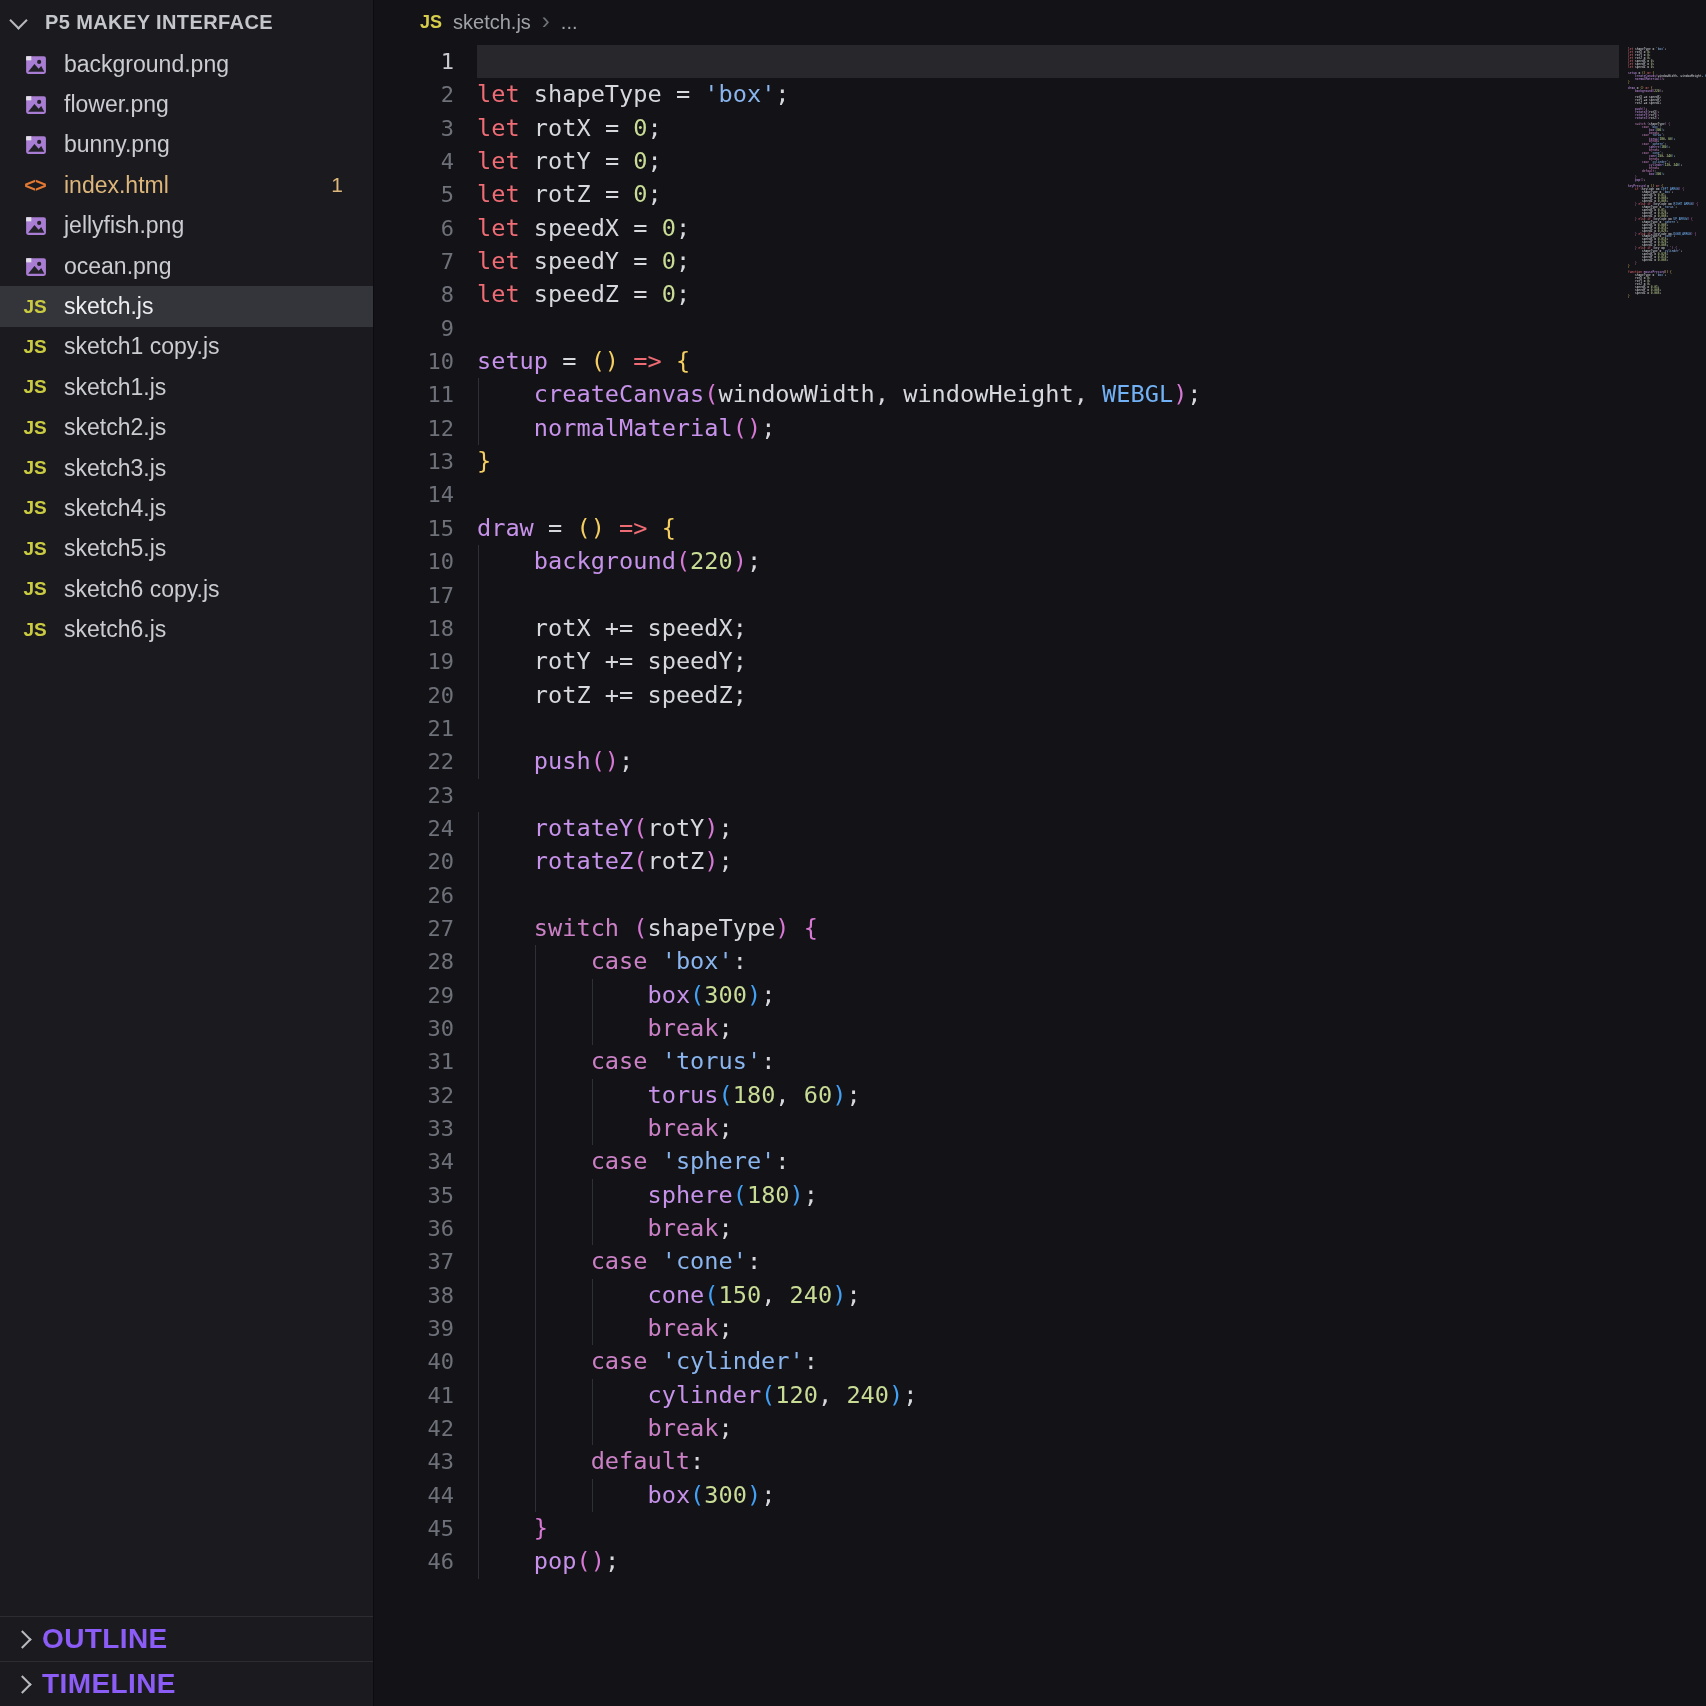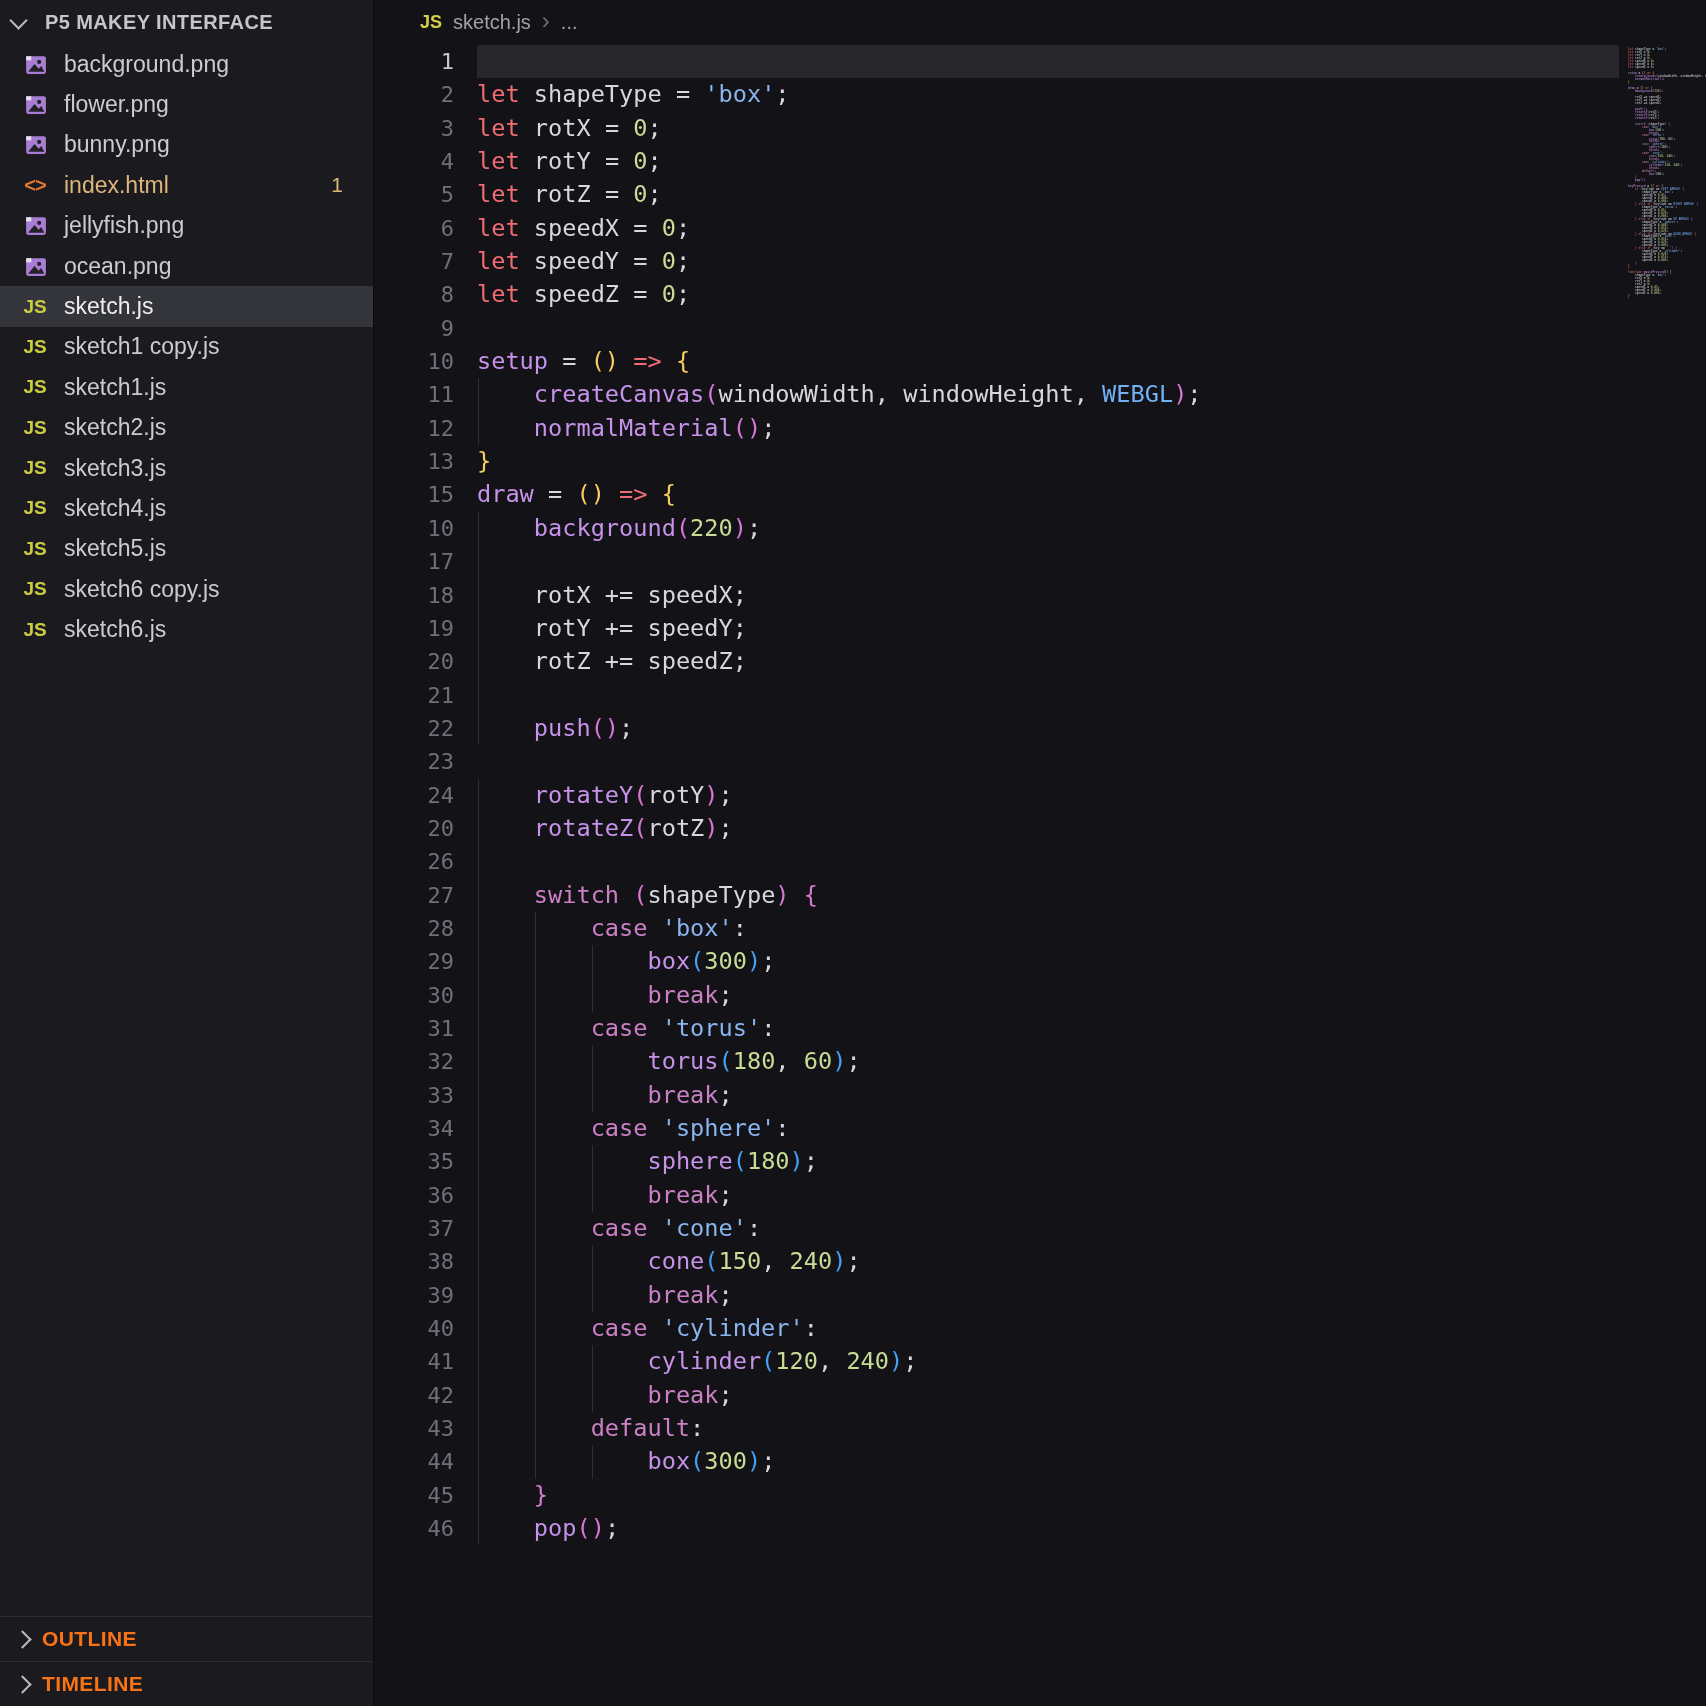--- a/index.html
+++ b/index.html
@@ -19,21 +19,21 @@
   .frow{height:40.4px;display:flex;align-items:center;gap:15px;padding-left:21px;
         font-size:23px;color:#cbccd1;cursor:pointer;}
   .frow.selected{background:#34343b;color:#ecedef;}
   .frow.modified{color:#dcb67a;}
   .frow .badge{margin-left:auto;margin-right:30px;color:#dcb67a;font-size:21px;}
   .ficon{width:28px;height:28px;flex:none;display:flex;align-items:center;justify-content:center;}
   .ficon.js-text{color:#cbcb41;font-weight:bold;font-size:19px;font-family:"Liberation Sans",sans-serif;}
   .ficon.html-text{color:#e37933;font-weight:bold;font-size:20px;letter-spacing:-1px;}
   .sb-bottom{margin-top:auto;}
   .sb-panel{height:44px;border-top:1px solid #2c2c31;display:flex;align-items:center;gap:13px;
-            padding-left:16px;color:#f97316;font-weight:bold;font-size:21px;letter-spacing:.4px;cursor:pointer;}
+            padding-left:16px;color:#8b5cf6;font-weight:bold;font-size:28px;letter-spacing:.4px;cursor:pointer;}
 
   
   .editor{flex:1;position:relative;background:#131317;overflow:hidden;}
   .breadcrumb{height:45px;display:flex;align-items:center;gap:11px;padding-left:46px;
               font-size:20px;color:#9fa2a8;}
   .bc-js{color:#d6ce4b;font-weight:bold;font-size:18px;}
   .bc-sep{color:#6d7076;font-size:24px;margin-top:-4px;}
   .lines{position:absolute;top:45px;left:0;right:79px;}
   .line{display:flex;height:33.35px;line-height:33.35px;}
   .ln{width:80px;text-align:right;color:#6e717a;flex:none;
@@ -235,20 +235,24 @@
         </div>
         <div class="line">
           <div class="ln">12</div>
           <div class="code"><span class="guide" style="left: 1px;"></span><span class="tk-pn">    </span><span class="tk-fn">normalMaterial</span><span class="tk-b2">()</span><span class="tk-pn">;</span></div>
         </div>
         <div class="line">
           <div class="ln">13</div>
           <div class="code"><span class="tk-b1">}</span></div>
         </div>
         <div class="line">
+          <div class="ln">14</div>
+          <div class="code"></div>
+        </div>
+        <div class="line">
           <div class="ln">15</div>
           <div class="code"><span class="tk-fn">draw</span><span class="tk-pn"> = </span><span class="tk-b1">()</span><span class="tk-pn"> </span><span class="tk-kw">=&gt;</span><span class="tk-pn"> </span><span class="tk-b1">{</span></div>
         </div>
         <div class="line">
           <div class="ln">10</div>
           <div class="code"><span class="guide" style="left: 1px;"></span><span class="tk-pn">    </span><span class="tk-fn">background</span><span class="tk-b2">(</span><span class="tk-num">220</span><span class="tk-b2">)</span><span class="tk-pn">;</span></div>
         </div>
         <div class="line">
           <div class="ln">17</div>
           <div class="code"><span class="guide" style="left: 1px;"></span></div>

